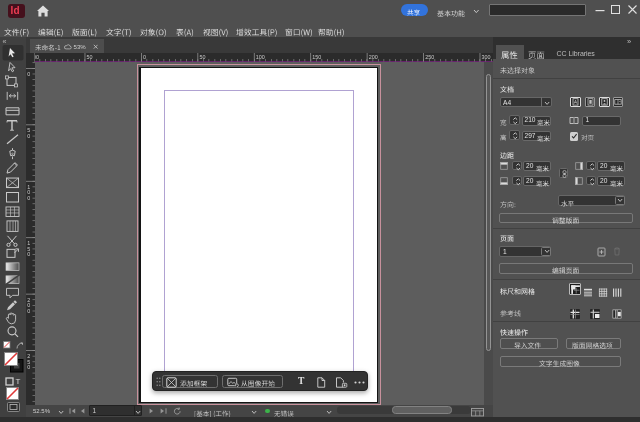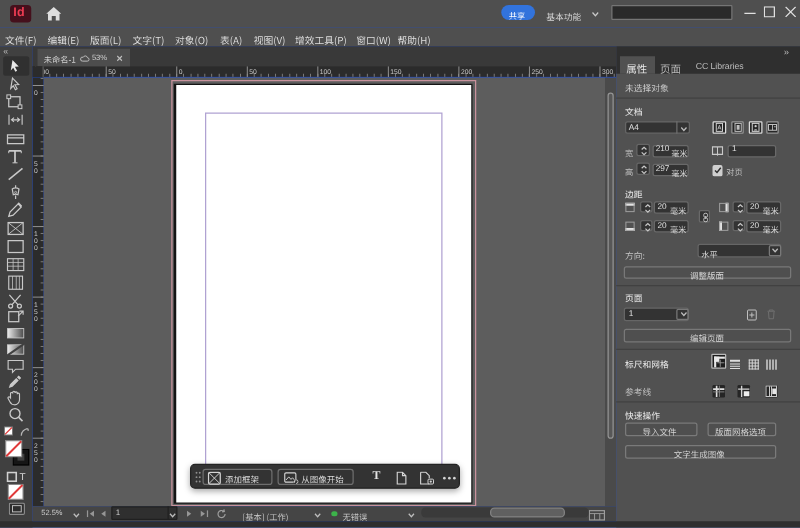--- a/index.html
+++ b/index.html
@@ -1,13 +1,13 @@
 <!DOCTYPE html>
 <html><head><meta charset="utf-8"><style>html,body{margin:0;padding:0}*{box-sizing:border-box}body{width:640px;height:422px;overflow:hidden;font-family:"Liberation Sans",sans-serif;-webkit-font-smoothing:antialiased}</style></head><body>
-<div style="position:absolute;left:0;top:0;width:640px;height:422px;background:#1d4ed8">
+<div style="position:absolute;left:0;top:0;width:640px;height:422px;background:#a21caf">
 <div style="position:absolute;left:0px;top:0px;width:640px;height:22px;background:#4f4f4f;"></div>
 <div style="position:absolute;left:8px;top:3.5px;width:17px;height:14.5px;background:#45101c;border-radius:3px">
       <div style="position:absolute;left:2.5px;top:1.6px;font-family:'Liberation Sans',sans-serif;font-weight:700;font-size:10px;color:#ed3c52;letter-spacing:0.3px">Id</div>
     </div>
 <svg style="position:absolute;left:36px;top:4px" width="14" height="14" viewBox="0 0 14 14">
       <path d="M7 1.6 L13 7 L11.6 7 L11.6 12.4 L8.6 12.4 L8.6 8.8 L5.4 8.8 L5.4 12.4 L2.4 12.4 L2.4 7 L1 7 Z" fill="#dedede"></path>
     </svg>
 <div style="position:absolute;left:400.5px;top:3.5px;width:27px;height:12.5px;background:#3273dc;border-radius:6.5px"></div>
 <div style="position:absolute;left:407px;top:6.6px">
       <svg width="14" height="9" viewBox="0 0 14 9" style="position:absolute;left:0.0px;top:0.0px;overflow:visible">

